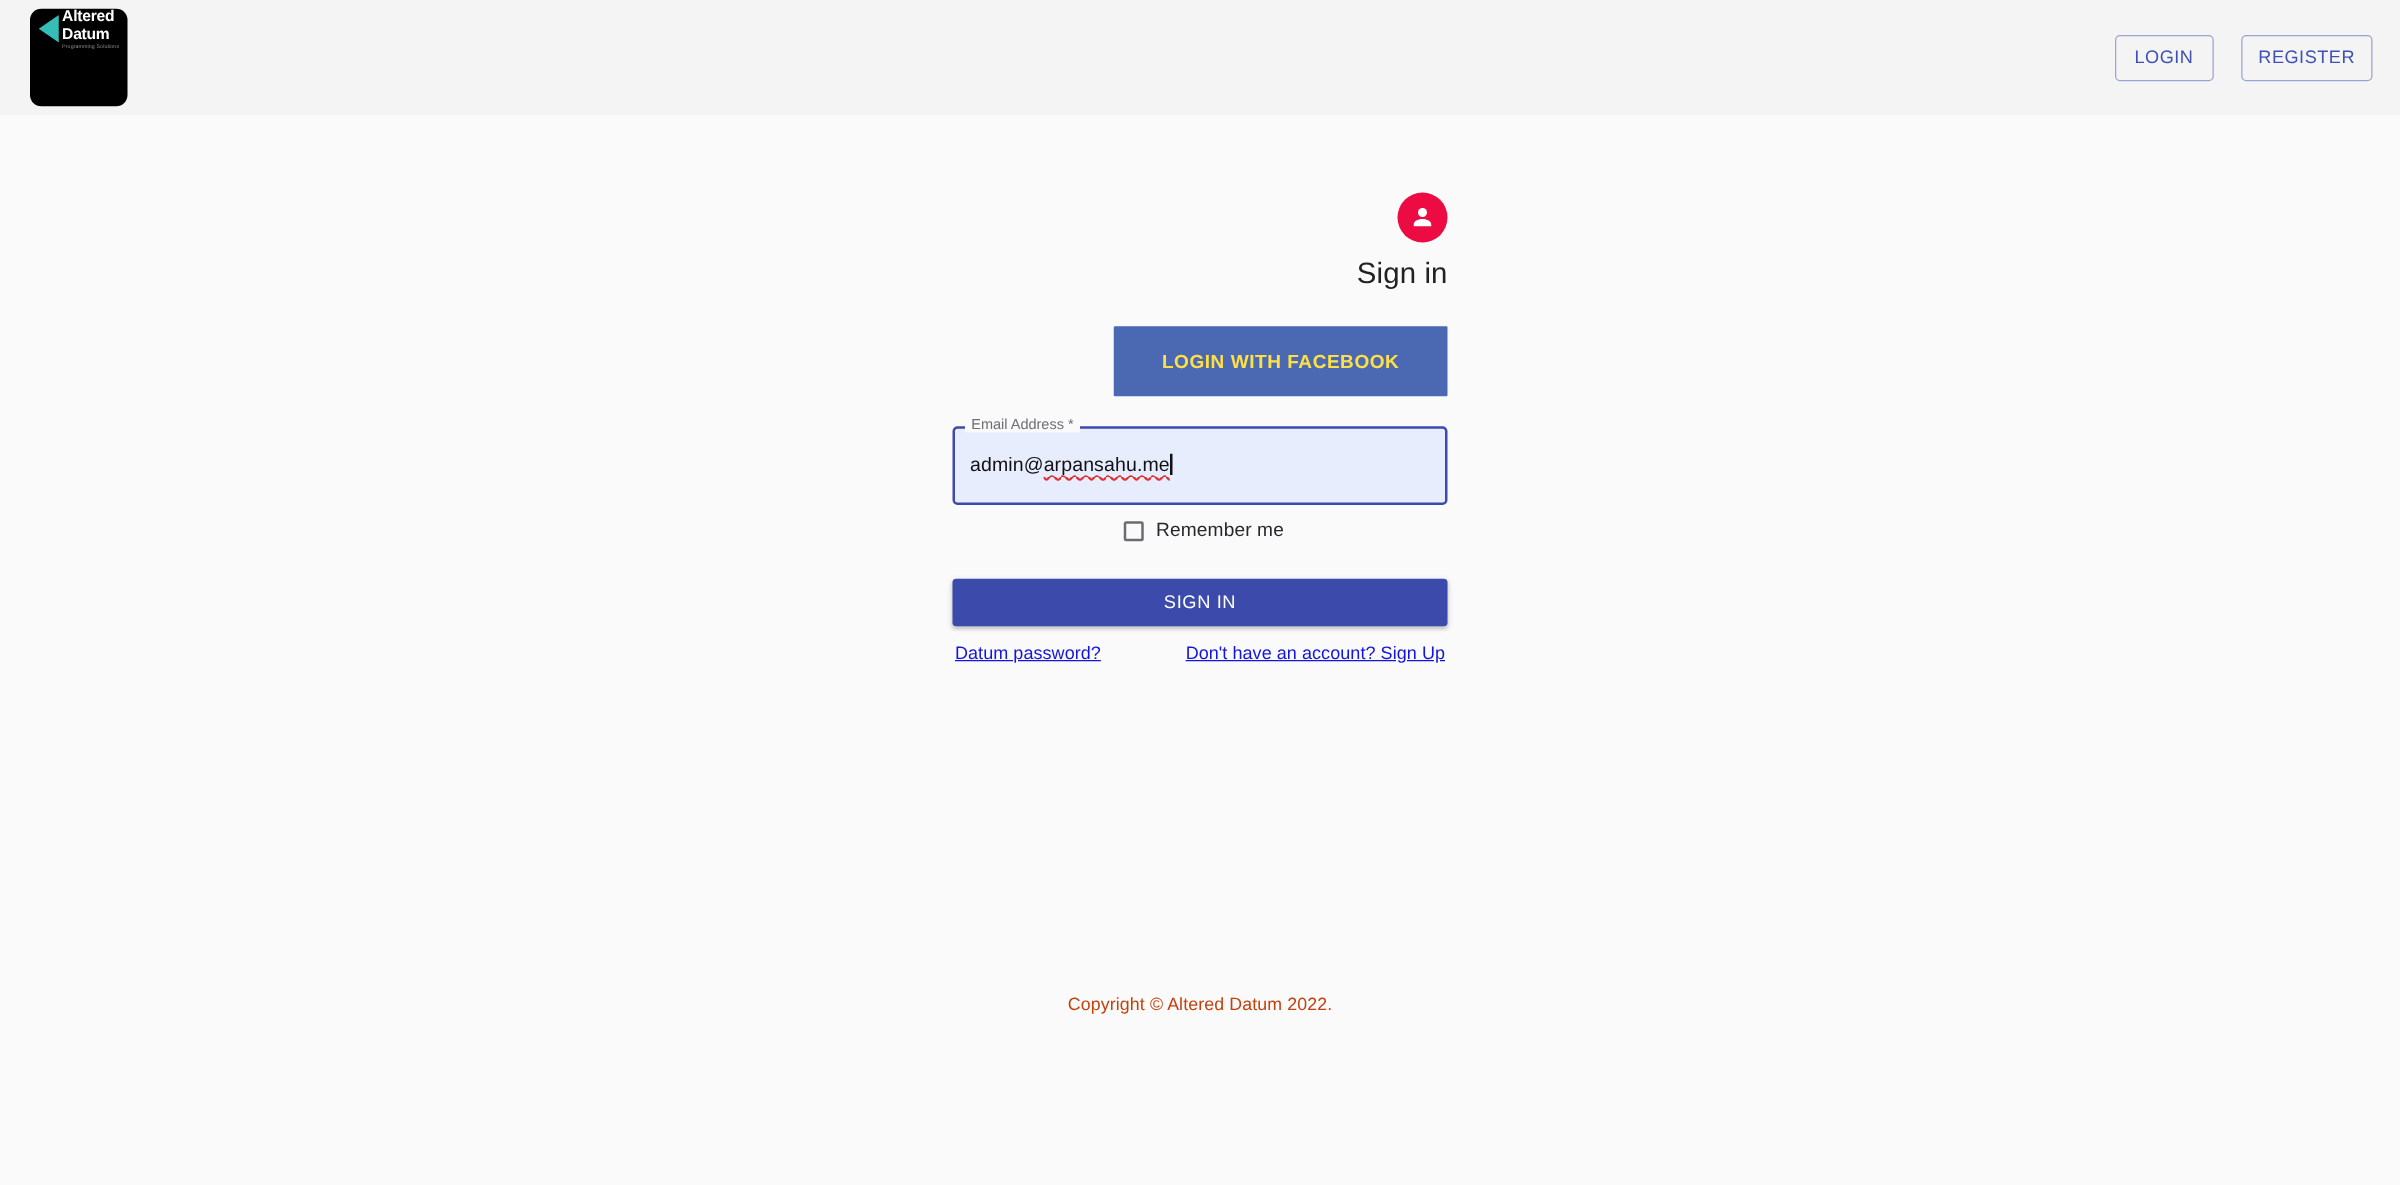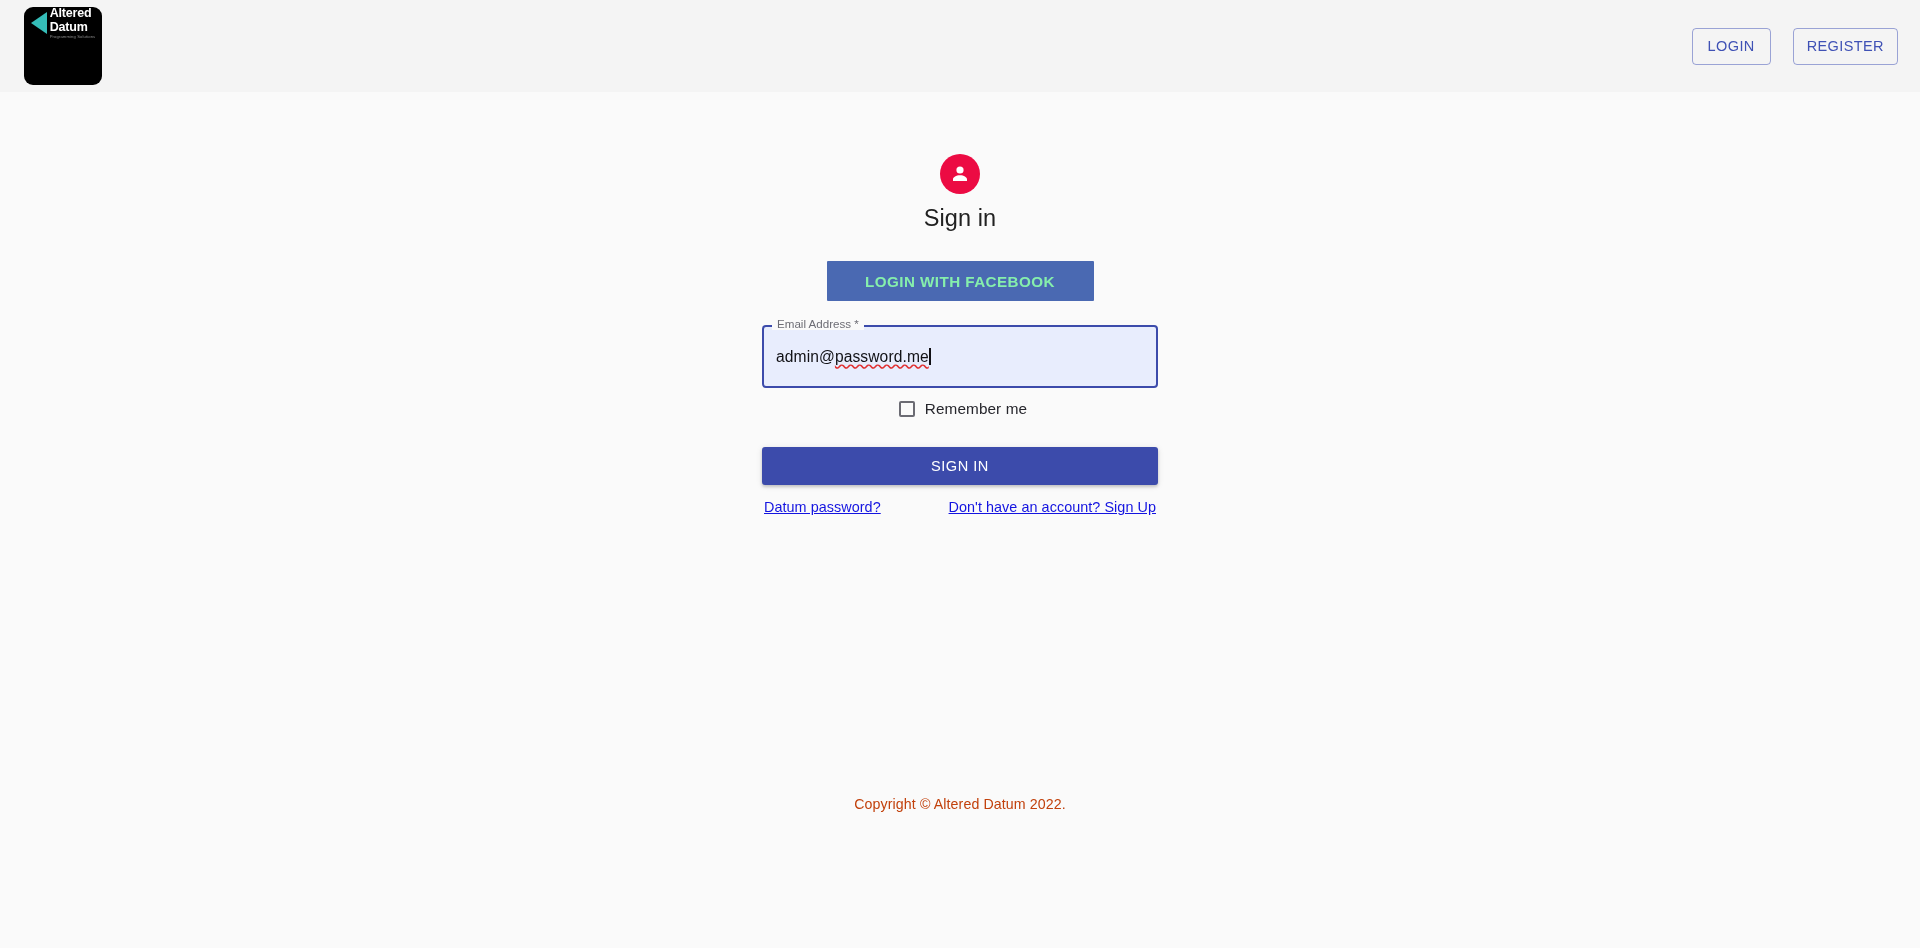--- a/index.html
+++ b/index.html
@@ -80,21 +80,21 @@
     width: 1920px;
     display: flex;
     flex-direction: column;
     align-items: center;
   }
   .form-wrap {
     width: 396px;
     margin-top: 62px;
     display: flex;
     flex-direction: column;
-    align-items: center;
+    align-items: flex-end;
   }
   .avatar {
     width: 40px; height: 40px;
     border-radius: 50%;
     background: #ec0b43;
     display: flex;
     align-items: center;
     justify-content: center;
   }
   .avatar svg { width: 24px; height: 24px; fill: #ffffff; display: block; }
@@ -103,25 +103,25 @@
     font-size: 23.5px;
     font-weight: 400;
     color: #212121;
     letter-spacing: 0.1px;
     line-height: 1.3;
   }
 
   .btn-facebook {
     margin-top: 12px;
     width: 267px;
-    height: 40px;
+    height: 56px;
     background: #4a69b2;
     border: none;
     border-radius: 1px;
-    color: #86efac;
+    color: #fde047;
     font-family: "Liberation Sans", sans-serif;
     font-size: 15.2px;
     font-weight: 700;
     letter-spacing: 0.45px;
     cursor: pointer;
     display: flex;
     align-items: center;
     justify-content: center;
   }
 
@@ -296,21 +296,21 @@
     </div>
 
     <h1 class="page-title">Sign in</h1>
 
     <button class="btn-facebook">LOGIN WITH FACEBOOK</button>
 
     <div class="field focused">
       <div class="fieldset"></div>
       <span class="notch">Email Address *</span>
       <div class="ctrl">
-        <span class="value"><span>admin@</span><span class="spellcheck">password.me</span><span class="caret"></span></span>
+        <span class="value"><span>admin@</span><span class="spellcheck">arpansahu.me</span><span class="caret"></span></span>
       </div>
     </div>
 
 
     <div class="remember-row">
       <span class="cbox"></span>
       <span class="remember-label">Remember me</span>
     </div>
 
     <button class="btn-signin">SIGN IN</button>

